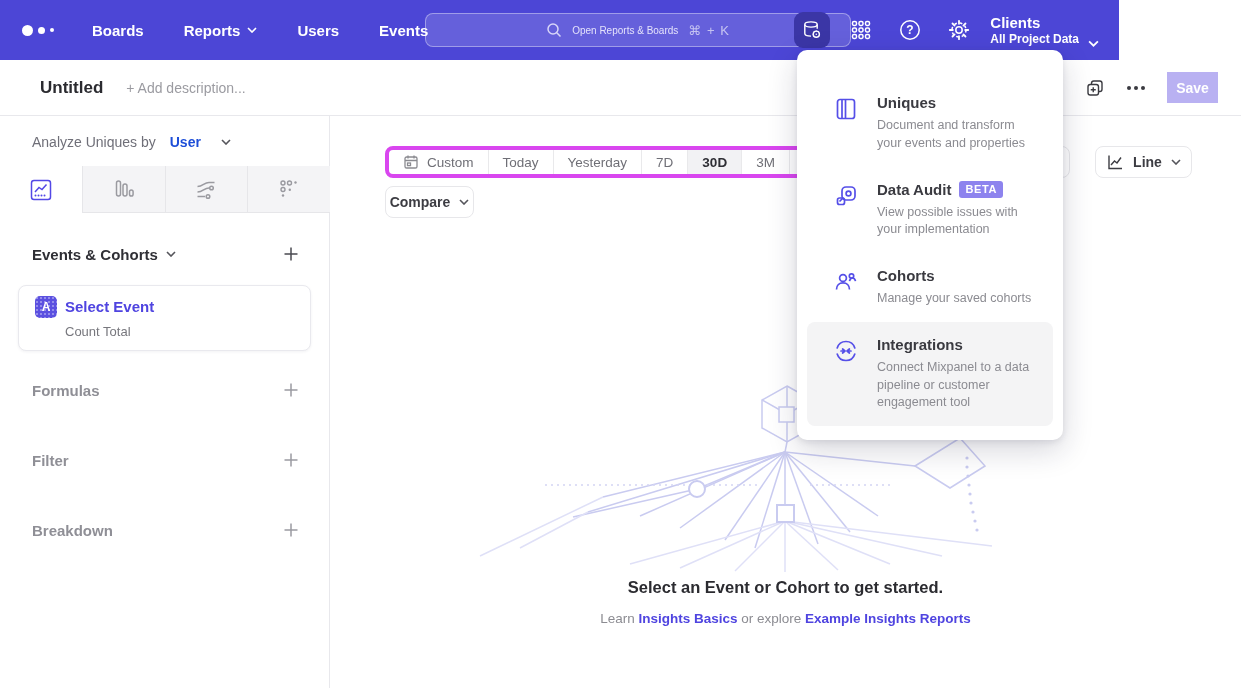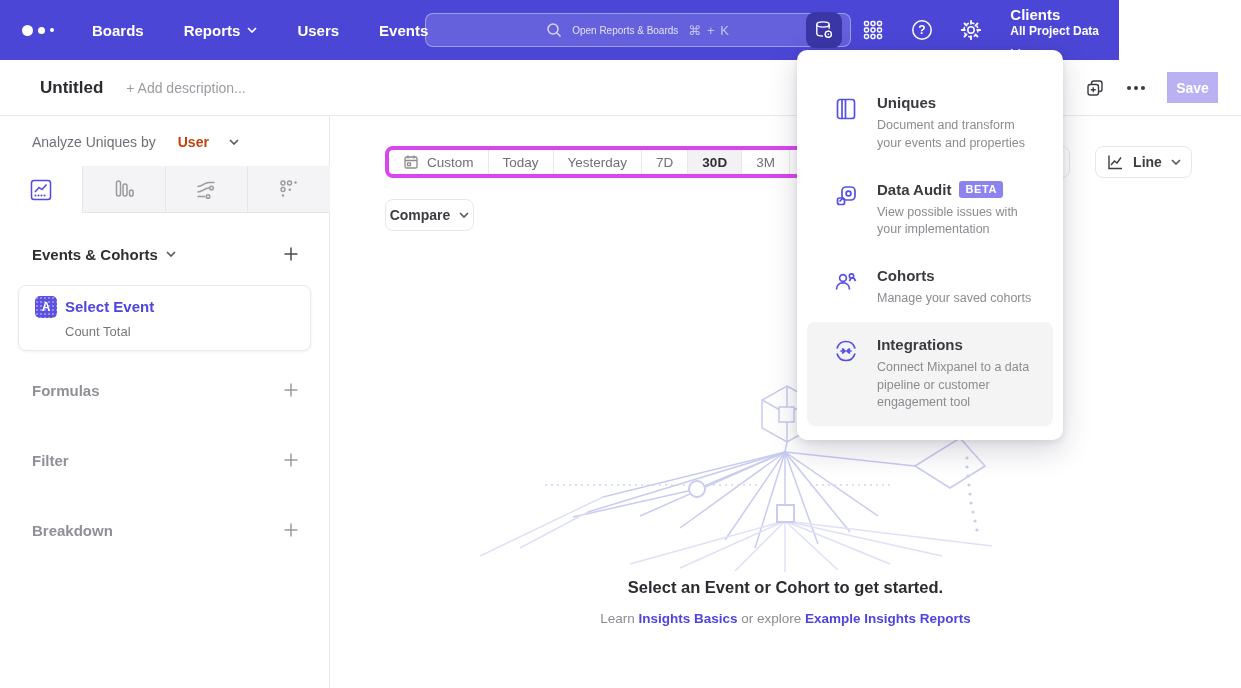--- a/index.html
+++ b/index.html
@@ -22,42 +22,42 @@
     background:rgba(255,255,255,0.14); border:1px solid rgba(255,255,255,0.38);
     border-radius:8px; display:flex; align-items:center; justify-content:center;
     gap:10px; cursor:text; }
   .searchbar .ph { color:#e4e2fb; font-size:10px; }
   .searchbar .sc { color:rgba(255,255,255,0.62); font-size:13px; letter-spacing:1px; }
   .nav-right { position:absolute; right:20px; top:0; height:60px; display:flex;
     align-items:center; gap:13px; }
   .icon-btn { width:36px; height:36px; border-radius:9px; display:flex;
     align-items:center; justify-content:center; cursor:pointer; }
   .icon-btn.active { background:#3b36a6; }
-  .project { display:flex; align-items:flex-start; gap:9px; margin-left:8px; cursor:pointer;flex-direction:column; }
+  .project { display:flex; align-items:flex-end; gap:9px; margin-left:0; cursor:pointer; }
   .project .pname { color:#fff; font-size:15px; font-weight:700; line-height:18px; }
   .project .pscope { color:#fff; font-size:12px; font-weight:700; line-height:15px; }
 
   
   .header { position:absolute; top:60px; left:0; width:1241px; height:56px;
     background:#fff; border-bottom:1px solid #e8e8ec; display:flex; align-items:center; }
   .title { margin-left:40px; font-size:17px; font-weight:700; color:#2b2b30; }
   .descr { margin-left:23px; font-size:14px; color:#9b9ba1; cursor:text; }
   .header-right { position:absolute; right:23px; display:flex; align-items:center; gap:22px; }
   .save-btn { width:51px; height:31px; background:#b9b1f2; border:none; border-radius:0;
     color:#fff; font-size:14px; font-weight:700; font-family:inherit; cursor:default; }
   .dots3 { display:flex; gap:3px; cursor:pointer; }
   .dots3 i { width:4px; height:4px; border-radius:50%; background:#3a3a40; }
 
   
   .sidebar { position:absolute; top:116px; left:0; width:330px; bottom:0;
     border-right:1px solid #e8e8ec; background:#fff; }
   .analyze { position:absolute; top:18px; left:32px; display:flex; align-items:center;
     gap:6px; font-size:14px; }
   .analyze .alabel { color:#6f6f78; }
-  .analyze .avalue { color:#c2410c; font-weight:700; margin-left:16px; cursor:pointer;
+  .analyze .avalue { color:#1d4ed8; font-weight:700; margin-left:8px; cursor:pointer;
     display:flex; align-items:center; gap:20px; }
   .charttabs { position:absolute; top:50px; left:0; width:330px; height:47px; display:flex; }
   .ctab { flex:1; display:flex; align-items:center; justify-content:center;
     background:#f4f4f6; border-bottom:1px solid #e6e6e9; border-right:1px solid #e6e6e9;
     cursor:pointer; }
   .ctab:last-child { border-right:none; }
   .ctab.selected { background:#fff; border-bottom:none; }
   .side-row { position:absolute; left:32px; right:28px; display:flex;
     align-items:center; justify-content:space-between; }
   .side-row .shead { font-size:15px; font-weight:700; color:#2f2f35;
@@ -83,21 +83,21 @@
     border:4px solid #d946ef; border-radius:8px; background:#fff; z-index:1;
     overflow:hidden; }
   .seg { display:flex; align-items:center; justify-content:center; gap:8px;
     padding:0 14px; font-size:13.5px; color:#6f6f76; cursor:pointer; white-space:nowrap; }
   .seg + .seg { border-left:1px solid #e9e9eb; }
   .seg.selected { background:#f2f2f4; color:#2f2f35; font-weight:700; }
   .pill-btn { position:absolute; height:32px; border:1px solid #e7e7ea; border-radius:8px;
     background:#fff; display:flex; align-items:center; justify-content:center; gap:9px;
     font-size:14px; font-weight:600; color:#3c3c42; cursor:pointer; z-index:1;
     font-family:inherit; }
-  .compare-btn { left:55px; top:70px; width:89px;margin-top:13px; }
+  .compare-btn { left:55px; top:70px; width:89px; }
   .interval-btn { left:650px; top:30px; width:90px; justify-content:flex-end;
     padding-right:12px; z-index:1; }
   .line-btn { left:765px; top:30px; width:97px; }
   .empty { position:absolute; left:0; right:0; top:462px; text-align:center; z-index:1; }
   .empty-title { font-size:16.5px; font-weight:700; color:#2b2b30; }
   .empty-links { margin-top:14px; font-size:13.5px; color:#8c8c92; }
   .empty-links a { color:#4f44e0; font-weight:700; text-decoration:none; cursor:pointer; }
 
   
   .menu { position:absolute; left:797px; top:50px; width:266px; background:#fff;

